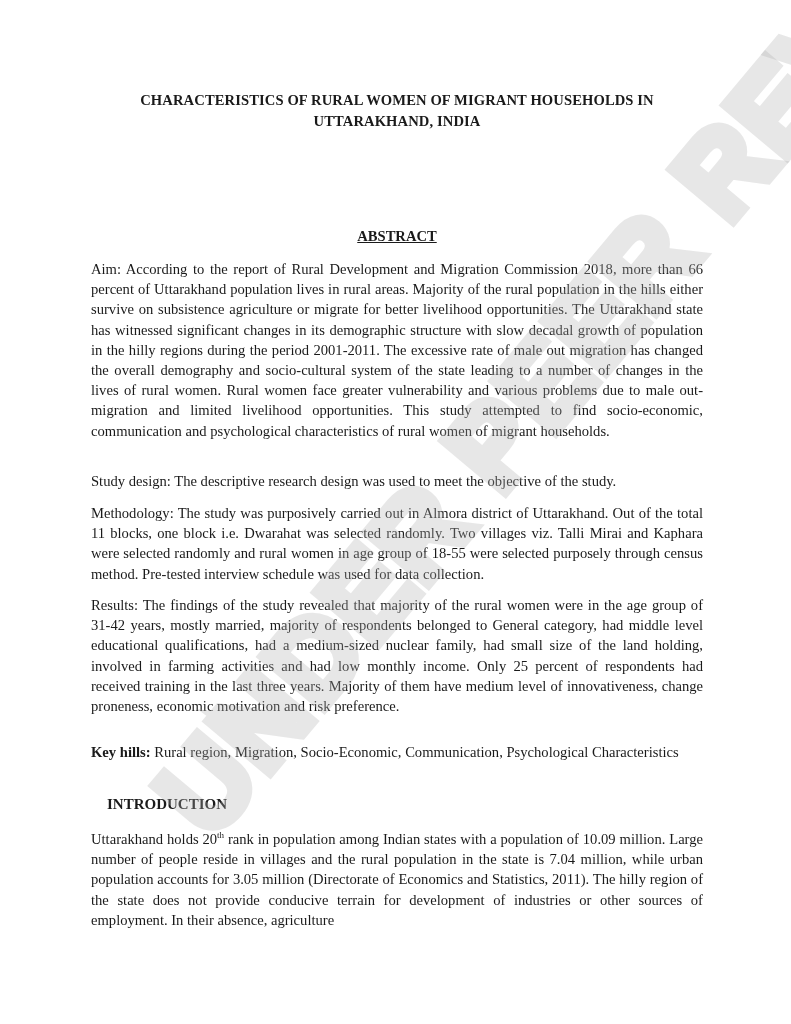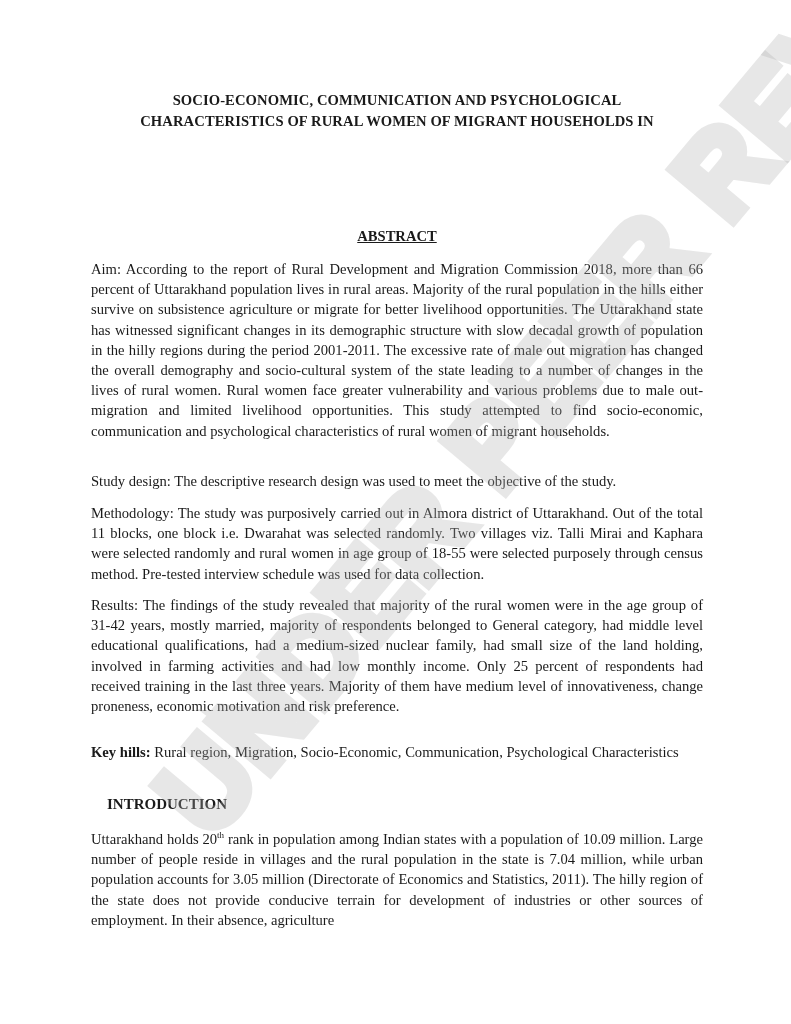--- a/index.html
+++ b/index.html
@@ -71,22 +71,22 @@
     color: transparent;
     -webkit-text-stroke: 16px rgba(175,175,175,0.30);
   }
 </style>
 </head>
 <body>
 
 <div class="page">
 
   <div class="title">
-    <div>SOCIO-ECONOMIC, COMMUNICATION AND PSYCHOLOGICAL</div>
     <div>CHARACTERISTICS OF RURAL WOMEN OF MIGRANT HOUSEHOLDS IN</div>
+    <div>UTTARAKHAND, INDIA</div>
   </div>
 
   <div class="abstract-heading">ABSTRACT</div>
 
   <p class="para last-left" style="top:259px;">Aim: According to the report of Rural Development and Migration Commission 2018, more than 66 percent of Uttarakhand population lives in rural areas. Majority of the rural population in the hills either survive on subsistence agriculture or migrate for better livelihood opportunities. The Uttarakhand state has witnessed significant changes in its demographic structure with slow decadal growth of population in the hilly regions during the period 2001-2011. The excessive rate of male out migration has changed the overall demography and socio-cultural system of the state leading to a number of changes in the lives of rural women. Rural women face greater vulnerability and various problems due to male out-migration and limited livelihood opportunities. This study attempted to find socio-economic, communication and psychological characteristics of rural women of migrant households.</p>
 
   <p class="para last-left" style="top:471px;">Study design: The descriptive research design was used to meet the objective of the study.</p>
 
   <p class="para last-left" style="top:503px;">Methodology: The study was purposively carried out in Almora district of Uttarakhand. Out of the total 11 blocks, one block i.e. Dwarahat was selected randomly. Two villages viz. Talli Mirai and Kaphara were selected randomly and rural women in age group of 18-55 were selected purposely through census method. Pre-tested interview schedule was used for data collection.</p>
 

